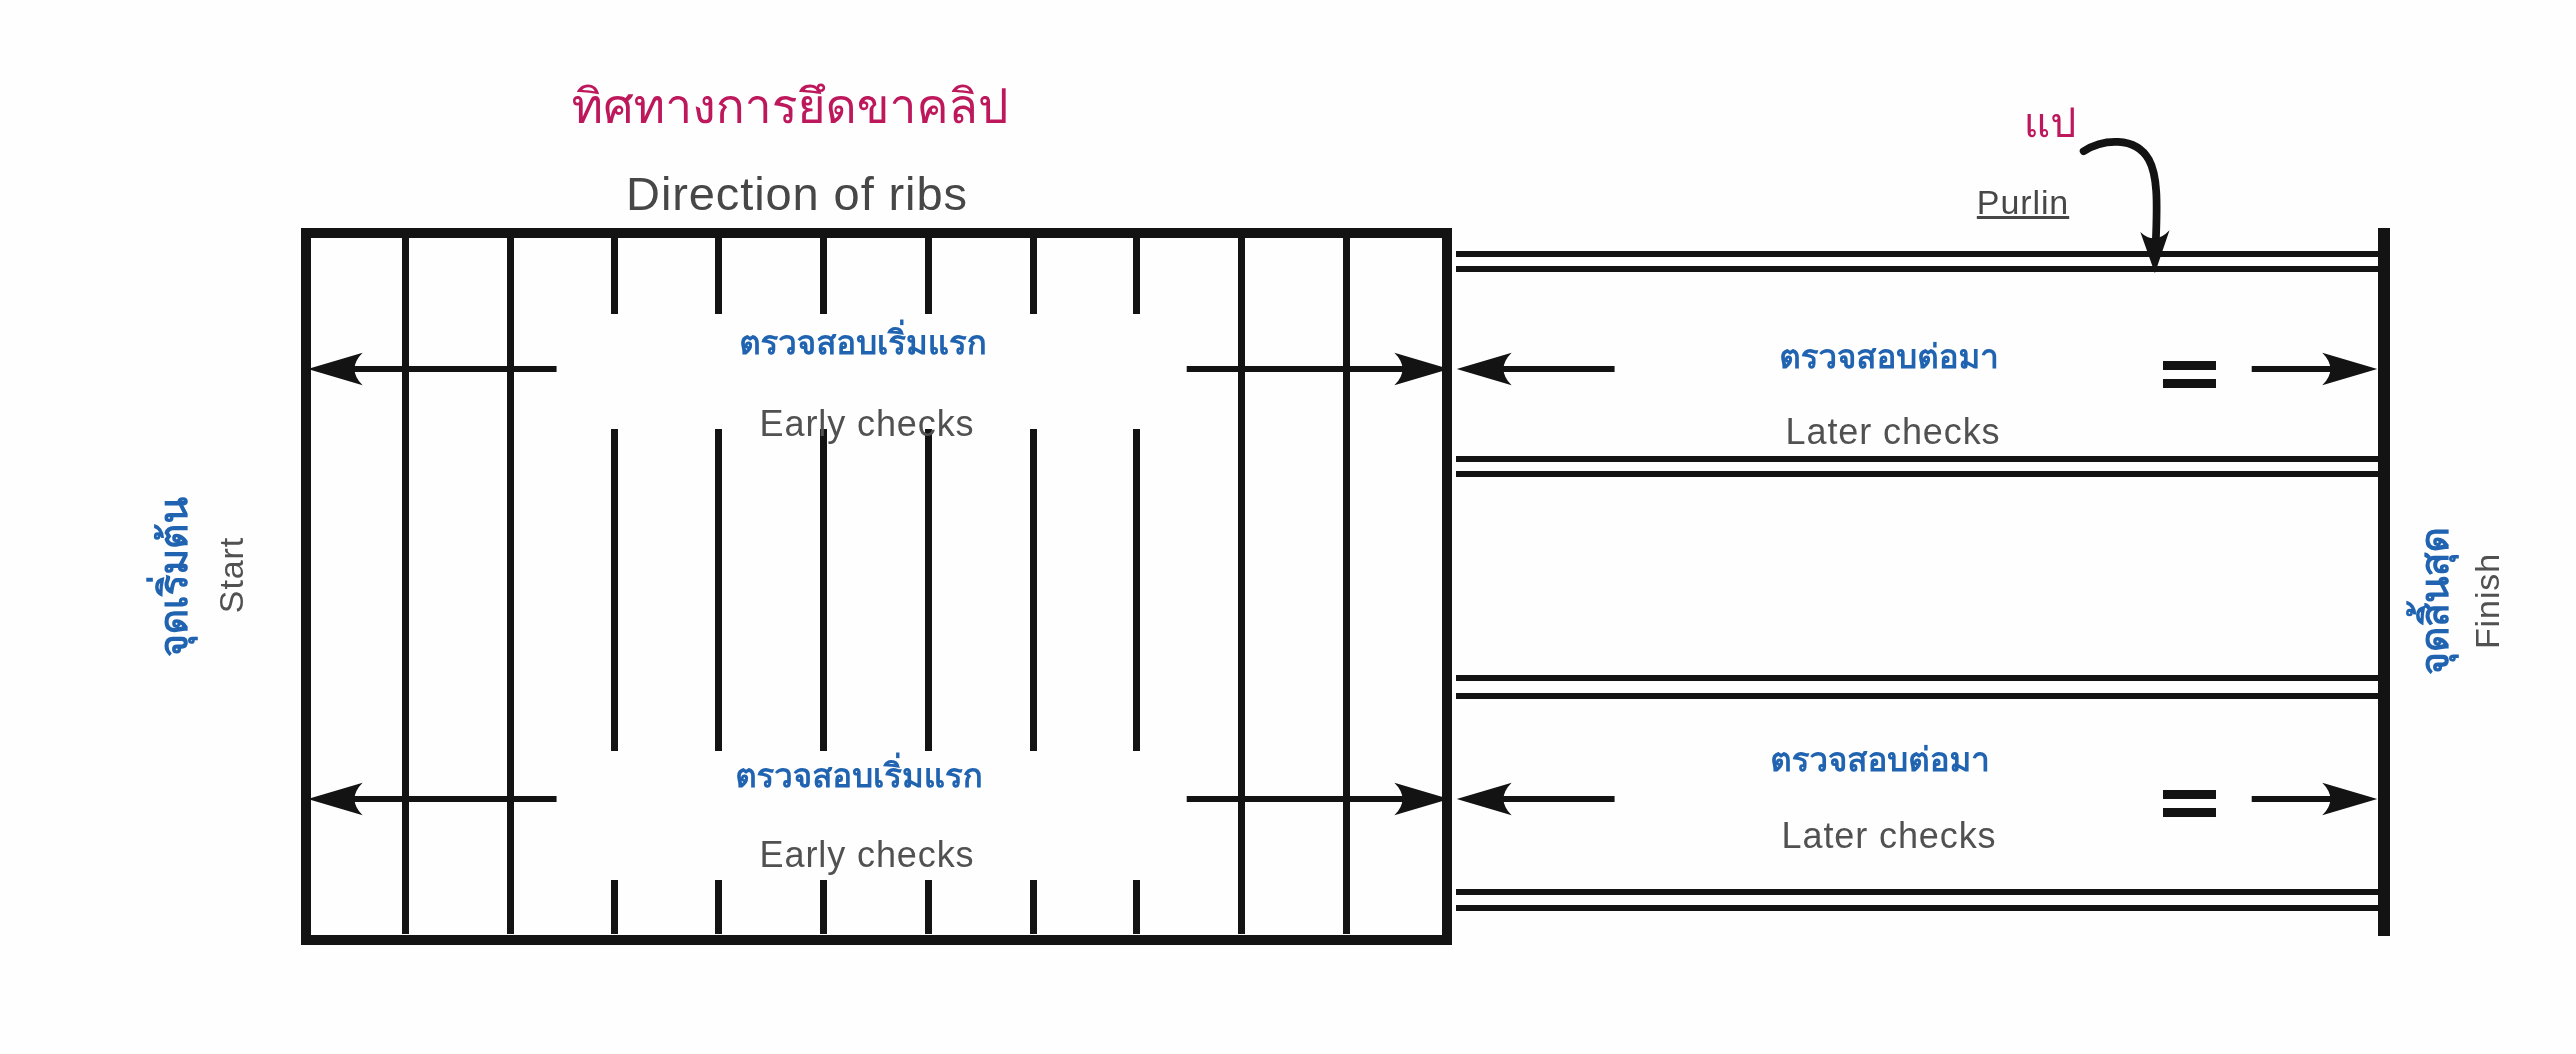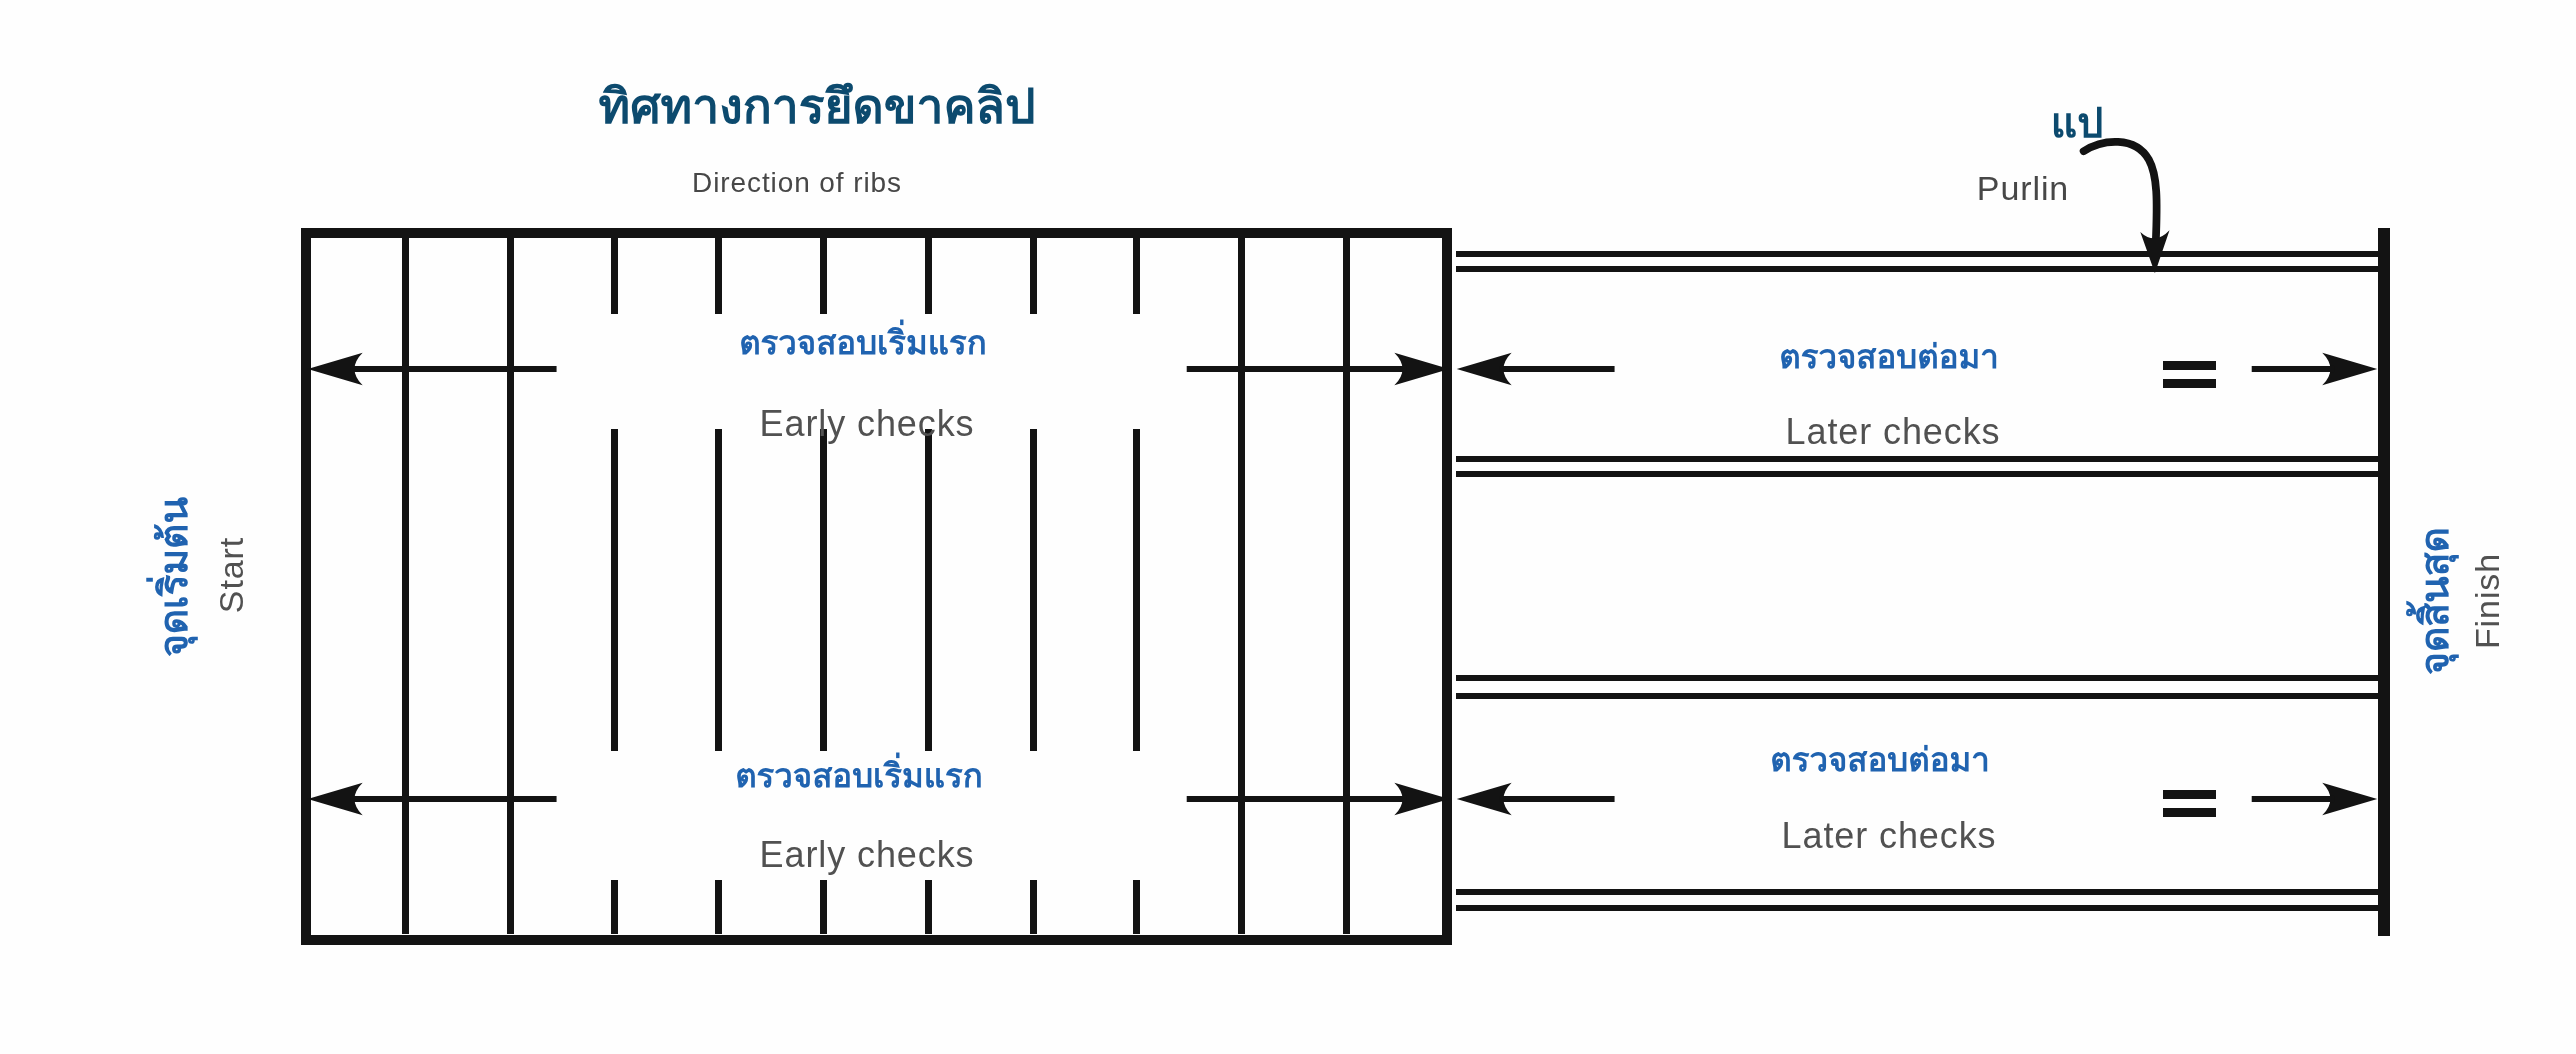--- a/index.html
+++ b/index.html
@@ -2,22 +2,22 @@
 <html style="font-size:13.7px"><head>
 <meta charset="utf-8">
 <style>
   html,body{margin:0;padding:0;background:#ffffff;}
   #canvas{
     position:relative;width:2576px;height:1054px;background:#fefefe;overflow:hidden;
     font-family:"Liberation Sans","DejaVu Sans",sans-serif;
   }
   .abs{position:absolute;}
   
-  .thai-heading{color:#0c4a6e;font-weight:bold;font-size:48px;line-height:1.15;white-space:nowrap;margin-left:27px;}
-  .eng-heading{color:#474747;font-size:28px;line-height:1.1;white-space:nowrap;letter-spacing:0.9px;}
+  .thai-heading{color:#be185d;font-weight:normal;font-size:48px;line-height:1.15;white-space:nowrap;}
+  .eng-heading{color:#474747;font-size:47px;line-height:1.1;white-space:nowrap;letter-spacing:0.9px;}
   .thai-label{color:#2063b0;font-weight:bold;font-size:33px;line-height:1.2;white-space:nowrap;}
   .eng-label{color:#515151;font-size:36px;line-height:1.1;white-space:nowrap;letter-spacing:0.9px;}
   .center-x{transform:translateX(-50%);}
   .vrot{transform:translate(-50%,-50%) rotate(-90deg);}
   .sheet{
     position:absolute;left:301px;top:228px;width:1151px;height:717px;
     border:10.3px solid #131313;box-sizing:border-box;background:transparent;
   }
   .rib{position:absolute;width:6.9px;background:#131313;}
   .purlin-line{position:absolute;left:1456px;width:922px;height:6px;background:#131313;}
@@ -27,21 +27,21 @@
 </style>
 </head>
 <body>
 
 <div id="canvas">
 
   <div class="abs thai-heading center-x" style="left:790px;top:79px;">ทิศทางการยึดขาคลิป</div>
   <div class="abs eng-heading center-x" style="left:797px;top:168px;">Direction of ribs</div>
 
   <div class="abs thai-heading center-x" style="left:2050px;top:100px;font-size:41px;text-align:right;">แป</div>
-  <div class="abs eng-heading center-x" style="left:2023px;top:170px;font-size:34px;">Purlin</div>
+  <div class="abs eng-heading center-x" style="left:2023px;top:184px;font-size:34px;text-decoration:underline;">Purlin</div>
 
   <svg class="abs" style="left:2068px;top:134px;" width="112" height="146" viewBox="0 0 130 170">
     <path d="M 18 20 C 40 6, 78 2, 94 30 C 104 48, 104 78, 102 126" fill="none" stroke="#131313" stroke-width="9" stroke-linecap="round"></path>
     <path d="M 101 162 L 84 114 Q 101 130 118 112 Z" fill="#131313"></path>
   </svg>
 
   <div class="abs thai-label vrot" style="left:174px;top:577px;font-size:39px;">จุดเริ่มต้น</div>
   <div class="abs eng-label vrot" style="left:232px;top:575px;font-size:34px;">Start</div>
 
   <div class="abs thai-label vrot" style="left:2435px;top:601px;font-size:39px;">จุดสิ้นสุด</div>

